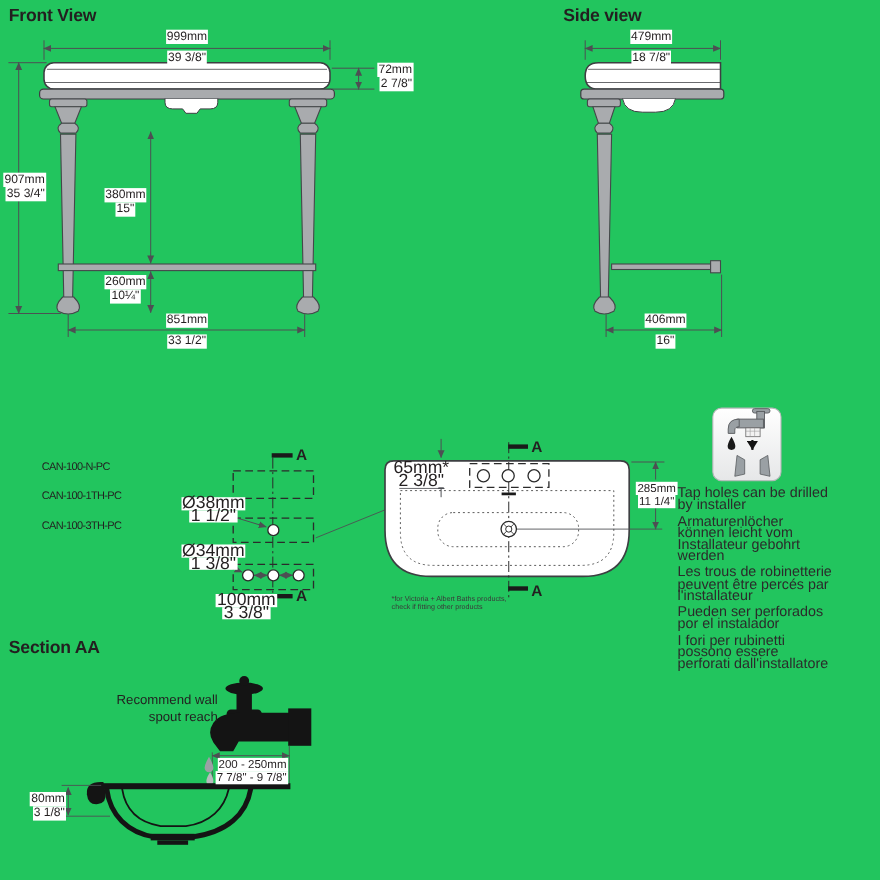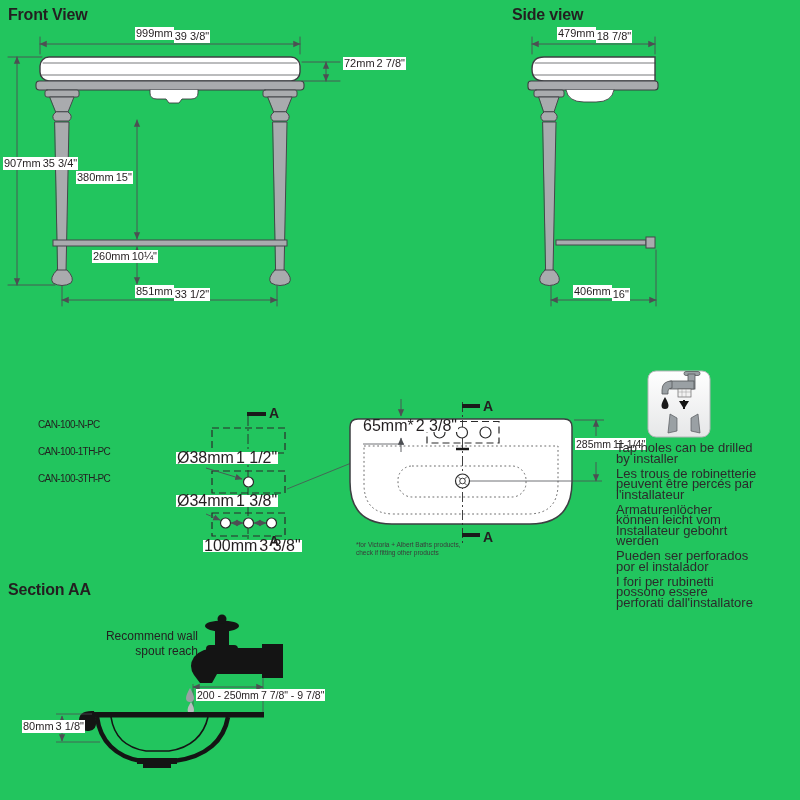--- a/index.html
+++ b/index.html
@@ -1,20 +1,20 @@
 <!DOCTYPE html>
 <html><head>
 <meta charset="utf-8">
 <style>
   html,body{margin:0;padding:0;background:#fff}
   .sheet{position:relative;width:800px;height:800px;background:#22c55e;overflow:hidden;
          font-family:"Liberation Sans",sans-serif;color:#231f20}
   svg.art{position:absolute;left:0;top:0}
   .h{position:absolute;font-weight:700;font-size:16px;letter-spacing:-0.2px;white-space:nowrap}
-  .dim{position:absolute;display:flex;align-items:center;
+  .dim{position:absolute;display:flex;flex-direction:column;align-items:center;
        font-size:11px;line-height:13px;text-align:center;white-space:nowrap}
   .dim>span{background:#fff;padding:0 1px}
   .dim.left{align-items:flex-end;text-align:left}
   .dim.right{align-items:flex-end;text-align:center}
   .dim.gap>span:first-child{margin-bottom:6px}
   .dim.small{font-size:16px;line-height:11.5px}
   .dim.med{font-size:10.5px;line-height:12px}
   .model{position:absolute;font-weight:400;font-size:10px;letter-spacing:-0.6px;white-space:nowrap}
   .alabel{position:absolute;font-weight:700;font-size:14px}
   .fnote{position:absolute;left:356px;top:541px;font-size:6.5px;line-height:8px;color:#3a3a3a}
@@ -243,21 +243,21 @@
     <span>39 3/8"</span>
   </div>
   <div class="dim left" style="left:343px;top:57px">
     <span>72mm</span>
     <span>2 7/8"</span>
   </div>
   <div class="dim left" style="left:3px;top:157px">
     <span>907mm</span>
     <span>35 3/4"</span>
   </div>
-  <div class="dim" style="left:76px;top:171px;width:44px">
+  <div class="dim" style="left:92px;top:171px;width:44px">
     <span>380mm</span>
     <span>15"</span>
   </div>
   <div class="dim" style="left:92px;top:250px;width:44px">
     <span>260mm</span>
     <span>10¼"</span>
   </div>
   <div class="dim gap" style="left:135px;top:285px;width:70px">
     <span>851mm</span>
     <span>33 1/2"</span>
@@ -301,22 +301,22 @@
     <span>285mm</span>
     <span>11 1/4"</span>
   </div>
   <div class="fnote">
     <div>*for Victoria + Albert Baths products,</div>
     <div>check if fitting other products</div>
   </div>
 
   <div class="inote">
     <p>Tap holes can be drilled by installer</p>
+    <p>Armaturenlöcher können leicht vom Installateur gebohrt werden</p>
     <p>Les trous de robinetterie peuvent être percés par l'installateur</p>
-    <p>Armaturenlöcher können leicht vom Installateur gebohrt werden</p>
     <p>Pueden ser perforados por el instalador</p>
     <p>I fori per rubinetti possono essere perforati dall'installatore</p>
   </div>
 
   <div class="spoutnote">
     <div>Recommend wall</div>
     <div>spout reach</div>
   </div>
   <div class="dim med left" style="left:196px;top:689px">
     <span>200 - 250mm</span>

